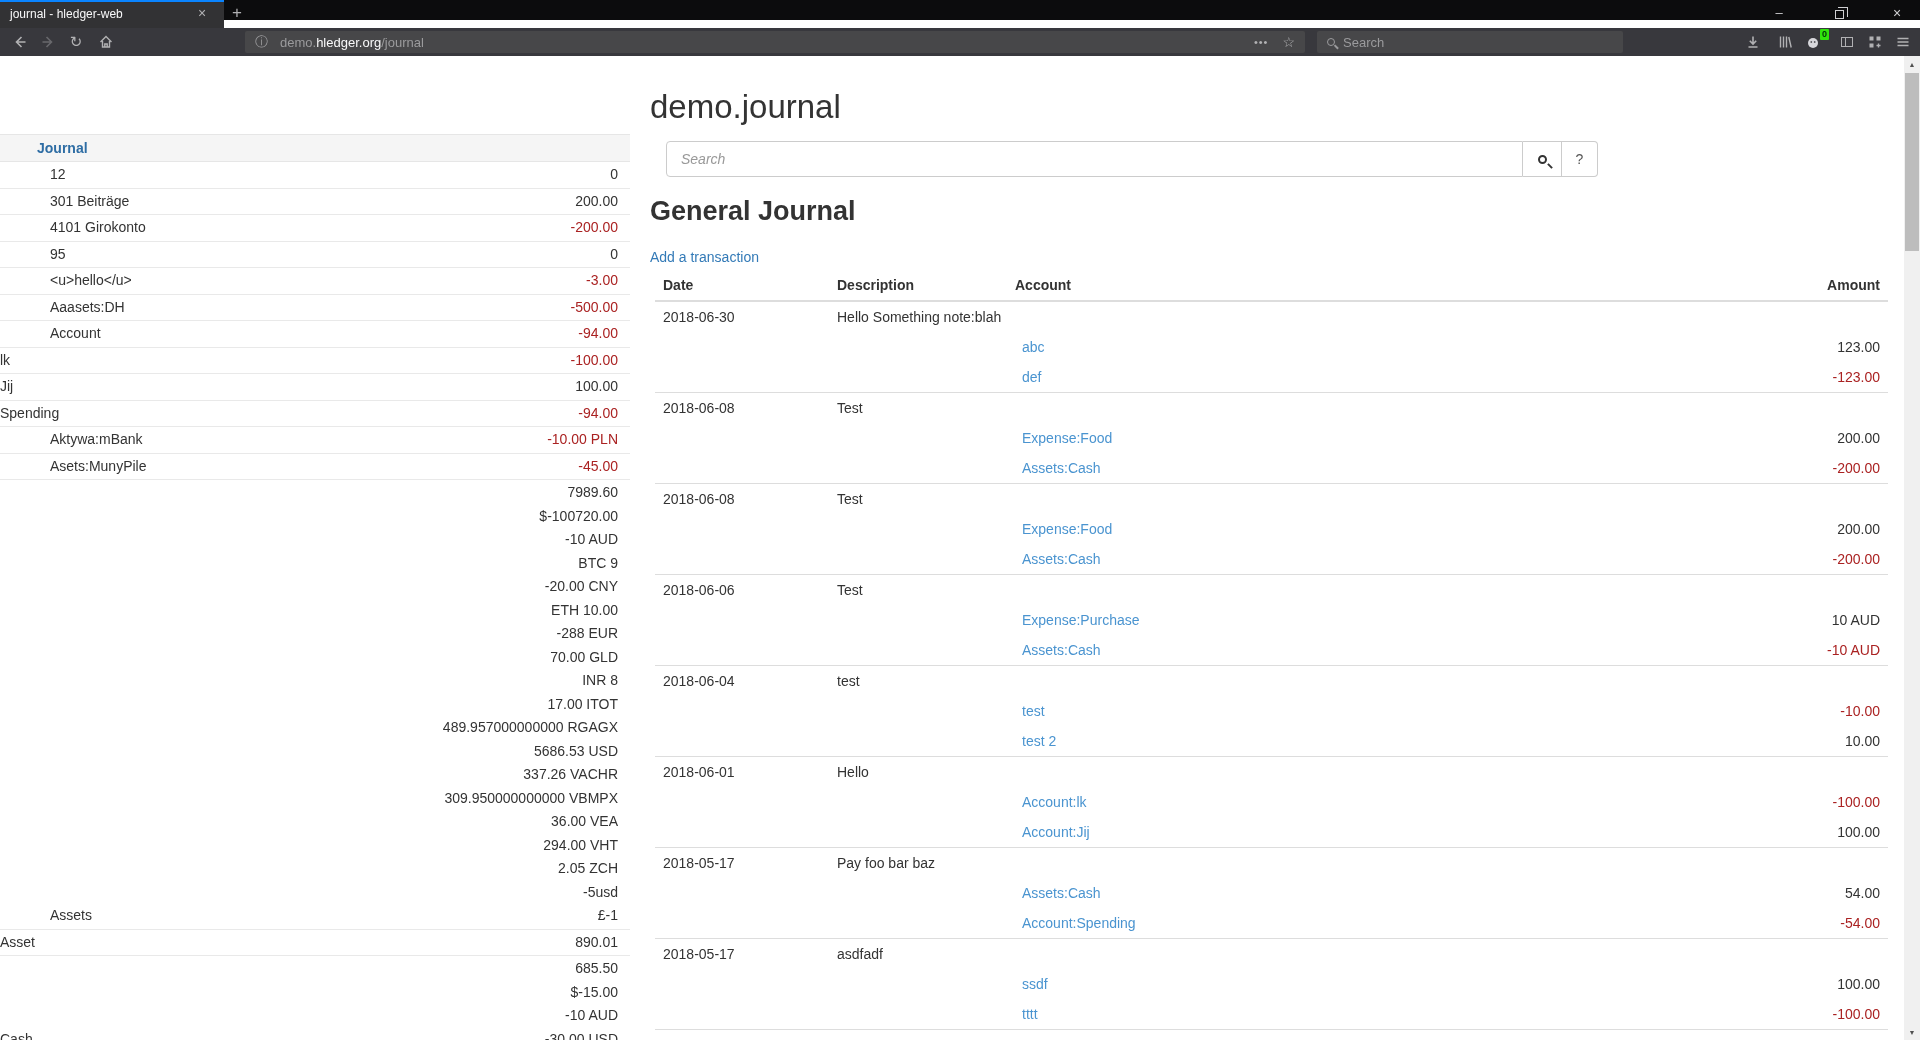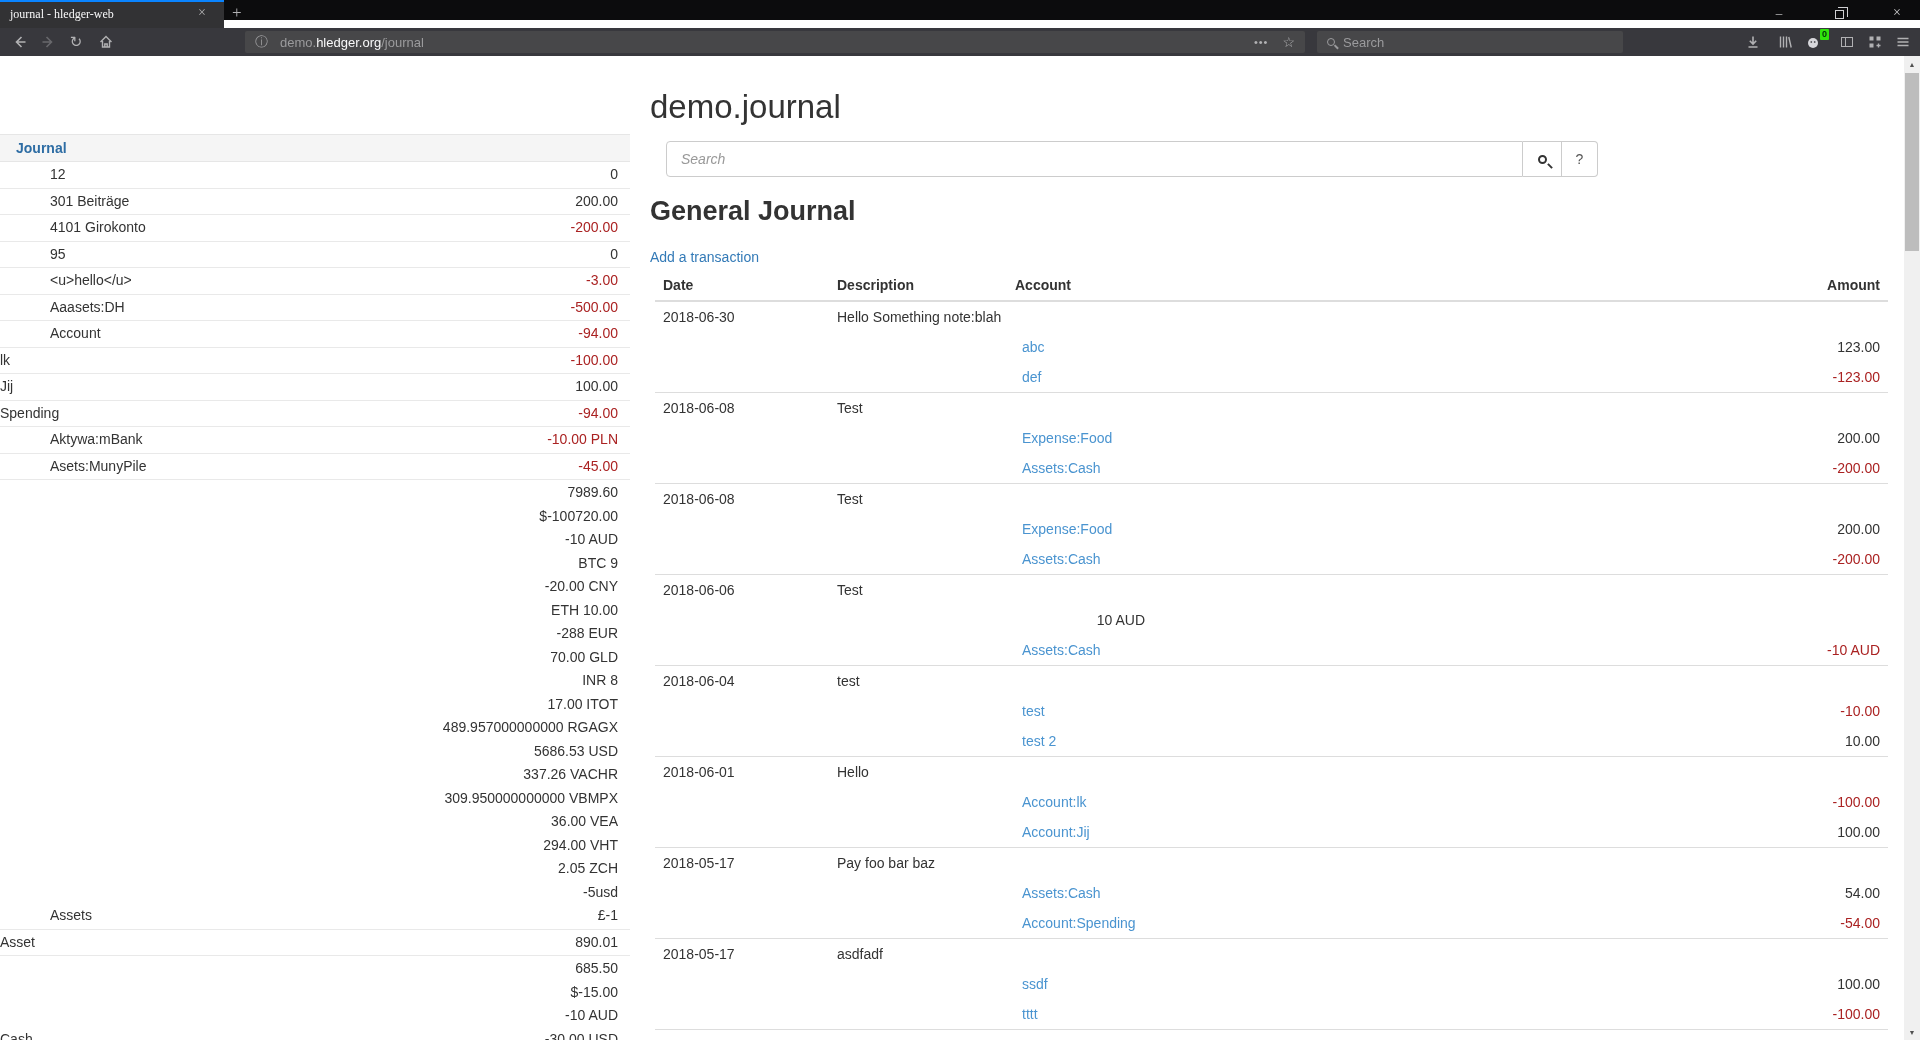--- a/index.html
+++ b/index.html
@@ -1,21 +1,21 @@
 <!DOCTYPE html>
 <html><head>
 <meta charset="utf-8">
 <style>
   * { margin:0; padding:0; box-sizing:border-box; }
   html,body { width:1920px; height:1040px; overflow:hidden; background:#fff;
               font-family:"Liberation Sans", sans-serif; }
   .stage { position:relative; width:1920px; height:1040px; background:#fff; overflow:hidden; }
 
   
-  .titlebar { position:absolute; left:0; top:0; width:1920px; height:20px; background:#0c0c0d;font-family:Liberation Serif, serif; }
+  .titlebar { position:absolute; left:0; top:0; width:1920px; height:20px; background:#0c0c0d; }
   .tab { position:absolute; left:0; top:0; width:224px; height:28px; background:#323234; }
   .tab-stripe { position:absolute; left:0; top:0; width:224px; height:2px; background:#0a84ff; }
   .tab-title { position:absolute; left:10px; top:7px; font-size:12px; color:#f9f9fa; white-space:nowrap; }
   .tab-close { position:absolute; left:198px; top:5px; font-size:14px; color:#b1b1b3; cursor:default; }
   .newtab { position:absolute; left:232px; top:3px; font-size:17px; color:#b1b1b3; }
   .winbtn { position:absolute; top:0; width:46px; height:28px; text-align:center; color:#d0d0d2; font-size:13px; line-height:26px; }
   .win-min { left:1756px; }
   .win-restore { left:1816px; }
   .restore-box { position:relative; display:inline-block; width:9px; height:9px; border:1px solid #d0d0d2; top:2px; background:#0c0c0d; }
   .restore-box::before { content:""; position:absolute; left:2px; top:-4px; width:9px; height:9px; border:1px solid #d0d0d2; border-left:none; border-bottom:none; }
@@ -34,21 +34,21 @@
   .mag { display:inline-block; position:relative; width:8px; height:8px; border:1.5px solid #9b9b9d; border-radius:50%; margin:0 8px 0 10px; }
   .mag::after { content:""; position:absolute; left:6px; top:7px; width:5px; height:1.5px; background:#9b9b9d; transform:rotate(45deg); }
   .ricon { position:absolute; top:3px; width:26px; height:22px; display:flex; align-items:center; justify-content:center; color:#b1b1b3; }
   .badge { position:absolute; top:-2px; right:-3px; background:#30e60b; color:#003706; font-size:9px; font-weight:bold; padding:0 2px; line-height:11px; border-radius:1px; }
 
   
   .content { position:absolute; left:0; top:56px; width:1920px; height:984px; background:#fff; overflow:hidden; }
 
   
   .sidebar { position:absolute; left:0; top:78px; width:630px; font-size:14px; color:#333; }
-  .sb-header { background:#f5f5f5; border-top:1px solid #e6e6e6; border-bottom:1px solid #e6e6e6; padding:3px 0 3px 16px; line-height:20px; }
+  .sb-header { background:#f5f5f5; border-top:1px solid #e6e6e6; border-bottom:1px solid #e6e6e6; padding:3px 0 3px 37px; line-height:20px; }
   .sb-header a { color:#2e6da4; font-weight:bold; text-decoration:none; }
   .sb-row { display:flex; justify-content:space-between; align-items:flex-end; border-bottom:1px solid #e9e9e9; padding:1px 0; }
   .sb-name { color:#333; text-decoration:none; line-height:23.5px; }
   .sb-name.d1 { padding-left:50px; } .sb-name.d2 { }
   .sb-amts { text-align:right; padding-right:12px; line-height:23.5px; white-space:nowrap; }
   .neg { color:#aa2222; }
 
   
   .main { position:absolute; left:650px; top:0; width:1240px; color:#333; }
   .page-title { margin-top:32px; font-size:33px; font-weight:400; color:#333; }
@@ -375,20 +375,21 @@
             <div class="txn">
               <div class="trow">
                 <span class="c-date">2018-06-06</span>
                 <span class="c-desc">Test</span>
                 <span class="c-acct"></span>
                 <span class="c-amt"></span>
               </div>
               <div class="trow">
                 <span class="c-date"></span>
                 <span class="c-desc"></span>
+                <span class="c-acct"><a href="#" class="acct-link">Expense:Purchase</a></span>
                 <span class="c-amt">10 AUD</span>
               </div>
               <div class="trow">
                 <span class="c-date"></span>
                 <span class="c-desc"></span>
                 <span class="c-acct"><a href="#" class="acct-link">Assets:Cash</a></span>
                 <span class="c-amt neg">-10 AUD</span>
               </div>
             </div>
             <div class="txn">

